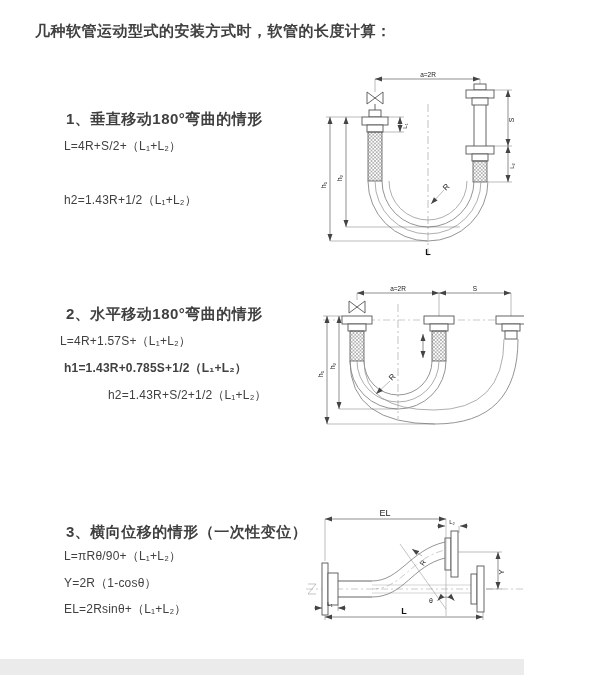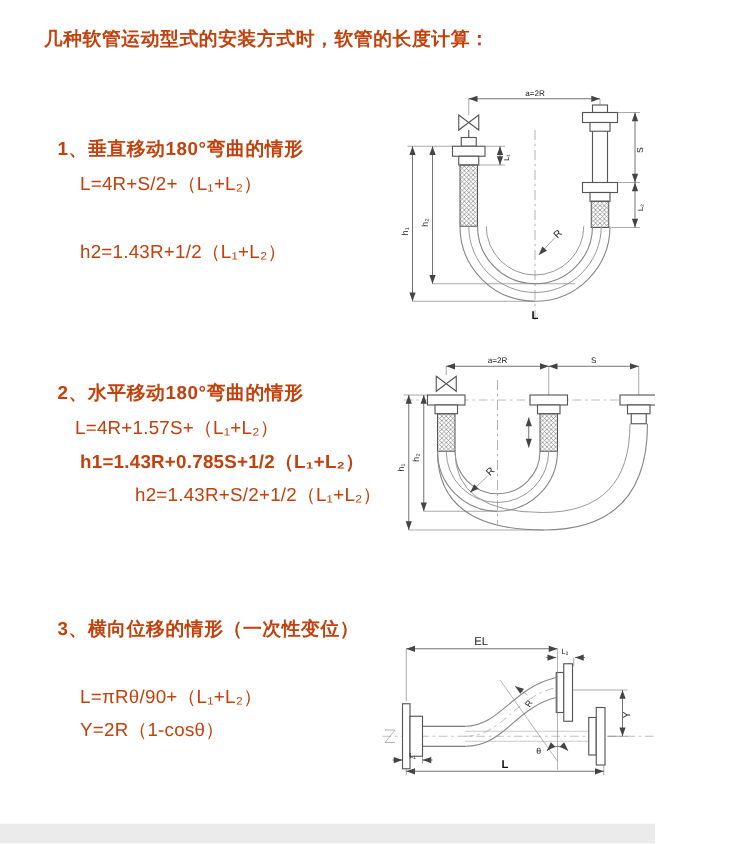--- a/index.html
+++ b/index.html
@@ -1,20 +1,20 @@
 <!DOCTYPE html>
 <html><head>
 <meta charset="utf-8">
 <style>
   html,body{margin:0;padding:0;background:#fff;}
   .page{position:relative;width:524px;height:675px;background:#ffffff;overflow:hidden;
-        font-family:"Liberation Sans","DejaVu Sans",sans-serif;color:#c2410c;}
+        font-family:"Liberation Sans","DejaVu Sans",sans-serif;color:#404040;}
   .title{position:absolute;left:35px;top:22px;font-size:15px;font-weight:700;letter-spacing:.5px;}
-  .sec-heading{position:absolute;font-size:15px;font-weight:700;letter-spacing:.5px;}
-  .formula{position:absolute;font-size:15px;font-weight:500;letter-spacing:.2px;white-space:pre;}
+  .sec-heading{position:absolute;font-size:15px;font-weight:700;letter-spacing:.5px;margin-left:20px;}
+  .formula{position:absolute;font-size:12px;font-weight:500;letter-spacing:.2px;white-space:pre;}
   .diagram{position:absolute;}
   svg text{font-family:"Liberation Sans","DejaVu Sans",sans-serif;fill:#222;}
   .dl{stroke:#444;stroke-width:.6;fill:none;}
   .xl{stroke:#777;stroke-width:.5;fill:none;}
   .fit{stroke:#555;stroke-width:.9;fill:#fff;}
   .hose{stroke:#888;stroke-width:.9;fill:none;}
   .hose2{stroke:#999;stroke-width:.8;fill:none;}
   .cl{stroke:#999;stroke-width:.6;stroke-dasharray:8 3 2 3;fill:none;}
   .clh{stroke:#aaa;stroke-width:.6;stroke-dasharray:7 3 2 3;fill:none;}
   .ghost{stroke:#aaa;stroke-width:.5;fill:none;}
@@ -193,23 +193,24 @@
     </g>
 
     <line class="dl" x1="108" y1="50" x2="108" y2="74" marker-start="url(#ar)" marker-end="url(#ar)"></line>
 
     <g>
       <line class="xl" x1="75" y1="97" x2="61" y2="110" marker-end="url(#ar)"></line>
       <text x="79" y="95" font-size="8" transform="rotate(-45 79 95)" text-anchor="middle">R</text>
     </g>
   </svg>
 
-  <div class="sec-heading" style="left:46px;top:494px;text-align:center;">3、横向位移的情形（一次性变位）</div>
+  <div class="sec-heading" style="left:46px;top:523px;text-align:center;">3、横向位移的情形（一次性变位）</div>
   <div class="formula" style="left:64px;top:548px;">L=πRθ/90+（L₁+L₂）</div>
   <div class="formula" style="left:64px;top:575px;">Y=2R（1-cosθ）</div>
+  <div class="formula" style="left:64px;top:601px;">EL=2Rsinθ+（L₁+L₂）</div>
 
   <svg class="diagram" style="left:300px;top:506px;" width="282" height="145" viewBox="0 0 282 145">
 
     <line class="clh" x1="6" y1="83" x2="268" y2="83"></line>
     <path class="thin" d="M8,78 L16,78 L8,88 L16,88"></path>
 
     <g>
       <rect class="fit" x="22" y="57" width="6" height="52"></rect>
       <rect class="fit" x="28" y="67" width="10" height="32"></rect>
       <line class="fit" x1="38" y1="75" x2="72" y2="75"></line>

